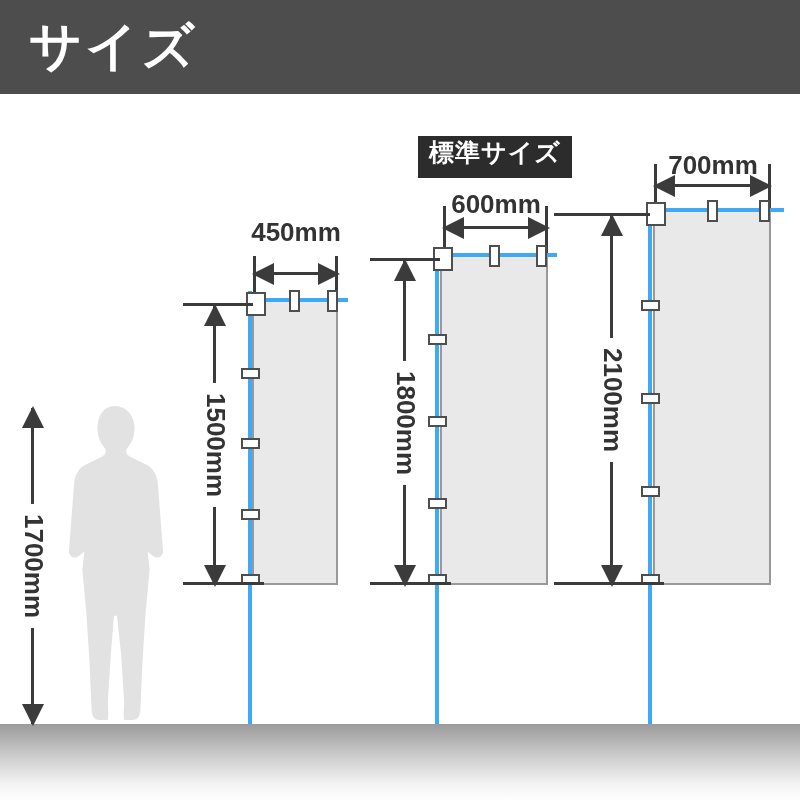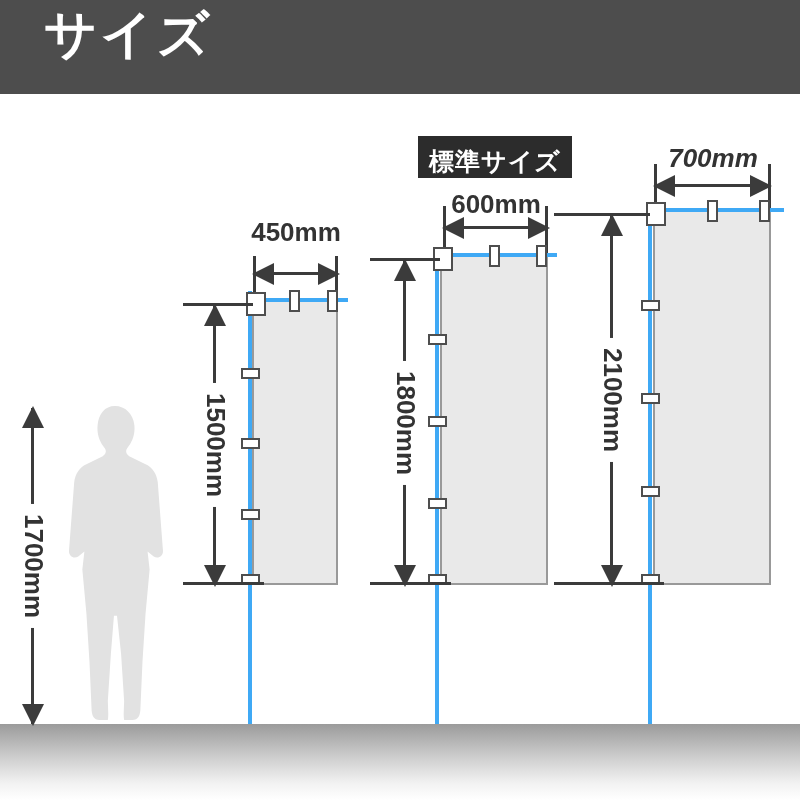--- a/index.html
+++ b/index.html
@@ -3,25 +3,25 @@
 <meta charset="utf-8">
 <style>
   html,body{margin:0;padding:0;background:#fff;}
   .canvas{
     position:relative;width:800px;height:800px;overflow:hidden;background:#fff;
     font-family:"Liberation Sans","DejaVu Sans",sans-serif;
     --blue:#3fa9f5;--dim:#3b3b3b;--label:#333;
   }
   
   .header{position:absolute;left:0;top:0;width:800px;height:94px;background:#4d4d4d;
-          display:flex;padding-left:44px;box-sizing:border-box;}
+          display:flex;align-items:center;padding-left:29px;box-sizing:border-box;}
   .header .title{color:#fff;font-size:52px;font-weight:bold;letter-spacing:3px;}
   
   .badge{position:absolute;left:418px;top:136px;width:154px;height:42px;background:#2c2c2c;
-         color:#fff;display:flex;align-items:flex-end;justify-content:center;
+         color:#fff;display:flex;align-items:flex-start;justify-content:center;
          font-size:25px;font-weight:bold;letter-spacing:1px;}
   
   .ground{position:absolute;left:0;top:724px;width:800px;height:76px;
           background:linear-gradient(180deg,#9b9b9b 0%,#cfcfcf 45%,#f2f2f2 78%,#ffffff 100%);}
   
   .pole{position:absolute;width:4px;background:var(--blue);}
   .crossbar{position:absolute;height:4px;background:var(--blue);}
   .flag-body{position:absolute;background:#e9e9e9;border:2px solid #999;box-sizing:border-box;}
   .tab{position:absolute;background:#fff;border:2px solid #4e4e4e;box-sizing:border-box;}
   
@@ -110,21 +110,21 @@
     <div class="tab" style="left:428px;top:498px;width:19px;height:11px;"></div>
     <div class="tab" style="left:428px;top:574px;width:19px;height:11px;"></div>
 
     <div class="tick" style="left:370px;top:258px;width:70px;height:3px;"></div>
     <div class="tick" style="left:370px;top:582px;width:81px;height:3px;"></div>
     <div class="vdim" style="left:403px;top:261px;height:324px;"></div>
     <div class="vlabel" style="left:405px;top:423px;">1800mm</div>
   </div>
 
   <div>
-    <div class="hlabel" style="left:713px;top:143px;font-style:italic;">700mm</div>
+    <div class="hlabel" style="left:713px;top:150px;">700mm</div>
     <div class="tick" style="left:654px;top:164px;width:3px;height:56px;"></div>
     <div class="tick" style="left:768px;top:164px;width:3px;height:56px;"></div>
     <div class="hdim" style="left:655px;top:184px;width:115px;"></div>
 
     <div class="pole" style="left:648px;top:202px;height:522px;"></div>
     <div class="flag-body" style="left:653px;top:210px;width:118px;height:375px;"></div>
     <div class="crossbar" style="left:646px;top:208px;width:138px;"></div>
 
     <div class="tab" style="left:646px;top:202px;width:20px;height:24px;"></div>
     <div class="tab" style="left:707px;top:200px;width:11px;height:22px;"></div>

